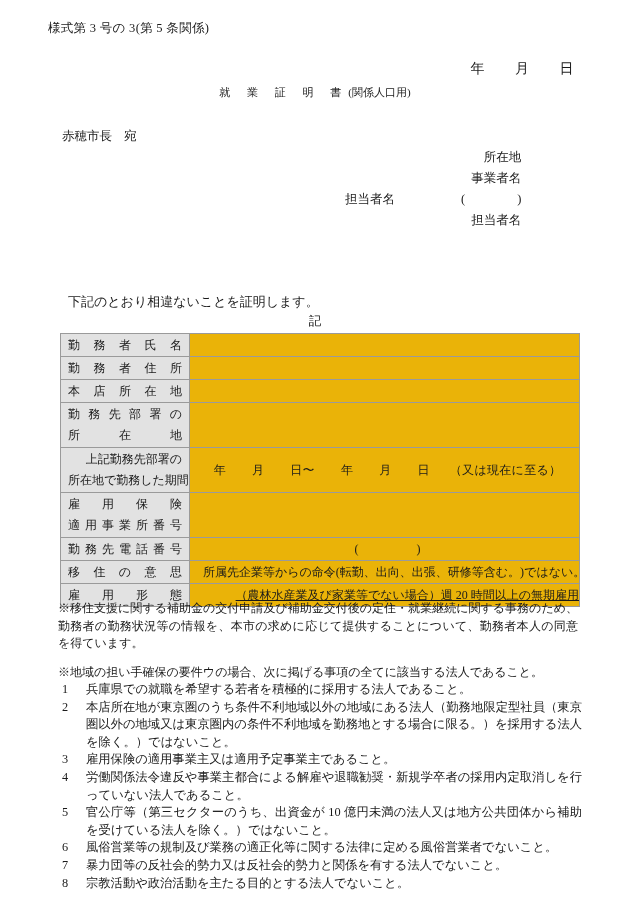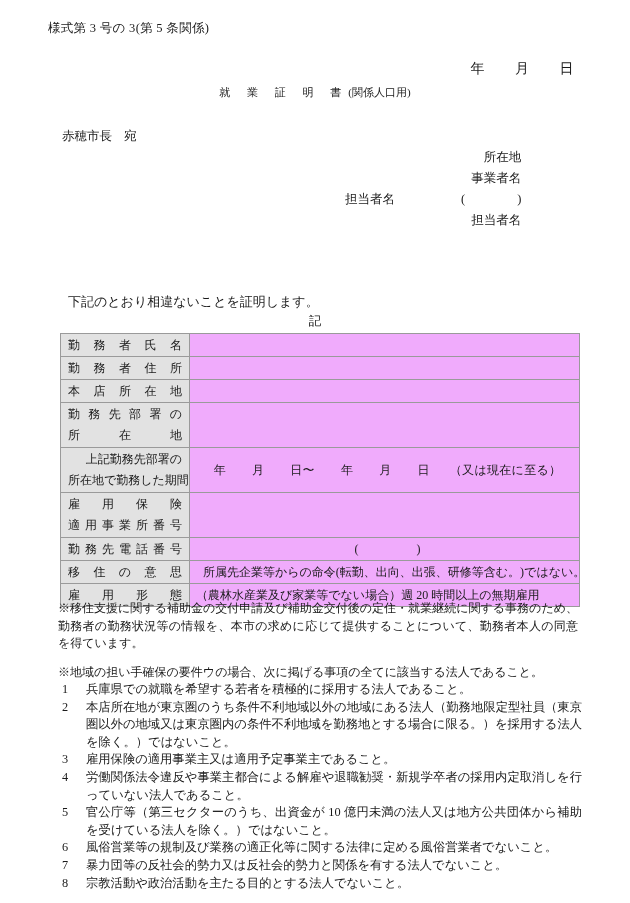--- a/index.html
+++ b/index.html
@@ -132,36 +132,36 @@
     display: block;
     padding: 0;
   }
   .form-table td.lbl .just.two-line .ln {
     display: flex;
     justify-content: space-between;
     padding: 0 7px;
     line-height: 21px;
   }
   .form-table td.val {
-    background: #f0abfc;
+    background: #eab308;
     height: 22px;
     padding-left: 6px;
   }
   .form-table td.val.tall { height: 44px; }
   .period-cell {
     text-align: center;
     white-space: nowrap;
     letter-spacing: 0.3px;
   }
   .period-cell .gap { display: inline-block; width: 26px; }
   .period-cell .gap-s { display: inline-block; width: 20px; }
   .tel-cell { text-align: center; }
   .tel-cell .tel-gap { display: inline-block; width: 58px; }
   .ishi-cell { padding-left: 7px; white-space: nowrap; text-align: right; }
-  .koyou-cell { text-align: left; white-space: nowrap; }
+  .koyou-cell { text-align: right; white-space: nowrap; text-decoration: underline; }
 
   
   .note-block {
     position: absolute;
     left: 58px;
     width: 520px;
     font-size: 12px;
     line-height: 17.6px;
     text-align: justify;
   }

